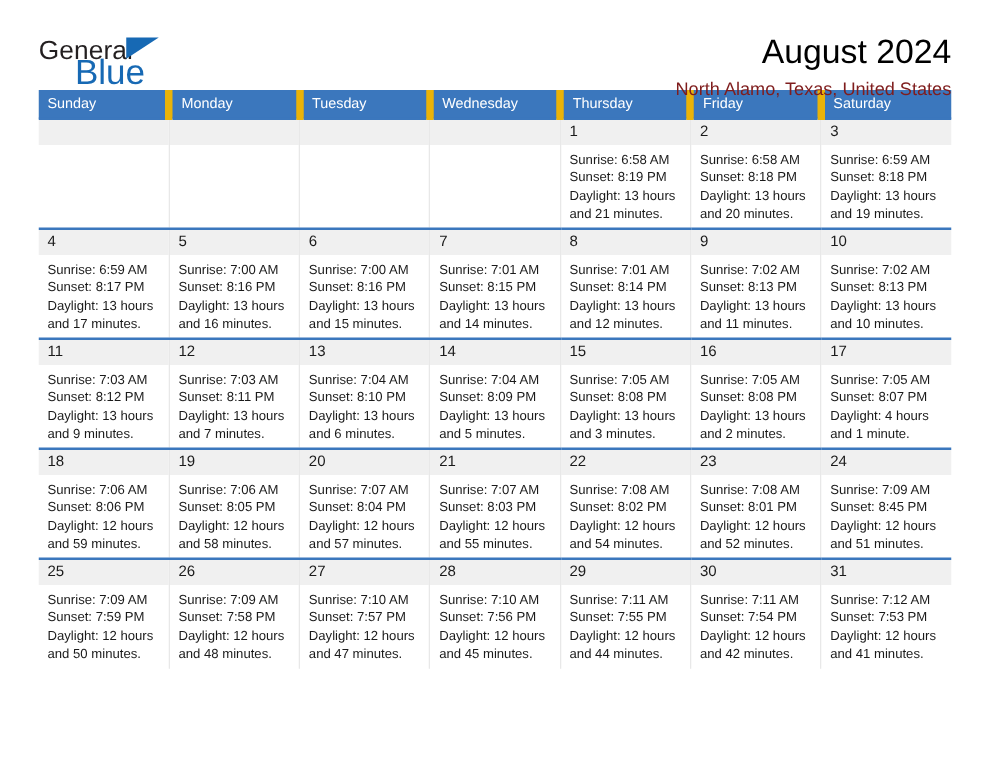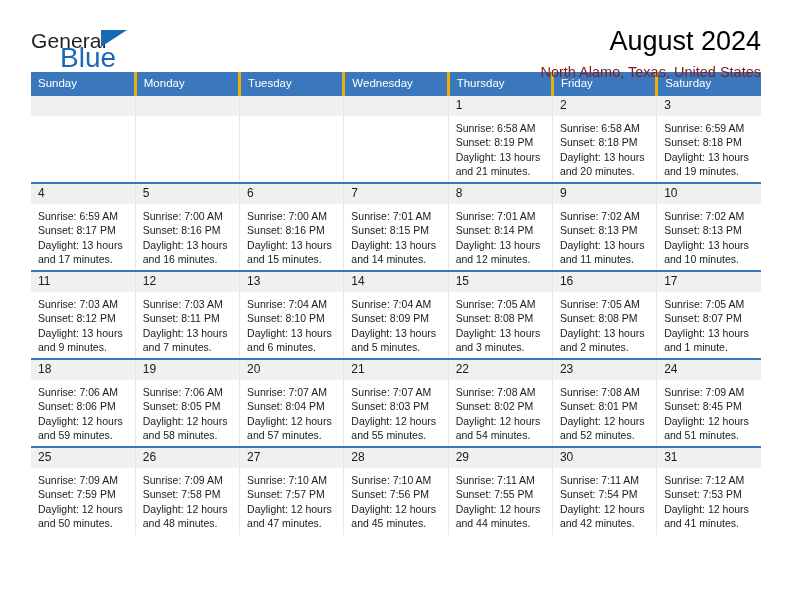--- a/index.html
+++ b/index.html
@@ -90,21 +90,21 @@
   }
   .calendar th {
     background: #3b77bd;
     color: #ffffff;
     font-weight: normal;
     font-size: 11.5px;
     text-align: left;
     padding: 5px 0 5px 7px;
     height: 18px;
     box-sizing: border-box;
-    border-right: 3px solid #eab308;
+    border-right: 6px solid #eab308;
   }
   .calendar td {
     vertical-align: top;
     padding: 0;
     border-top: 2px solid #3b77bd;
     border-right: 1px solid #e8e8e8;
     background: #ffffff;
     height: 88px;
     box-sizing: border-box;
   }
@@ -302,21 +302,21 @@
               <div>Sunrise: 7:05 AM</div>
               <div>Sunset: 8:08 PM</div>
               <div class="daylight">Daylight: 13 hours and 2 minutes.</div>
             </div>
           </td>
           <td>
             <div class="daynum">17</div>
             <div class="details">
               <div>Sunrise: 7:05 AM</div>
               <div>Sunset: 8:07 PM</div>
-              <div class="daylight">Daylight: 13 hours and 1 minute.</div>
+              <div class="daylight">Daylight: 4 hours and 1 minute.</div>
             </div>
           </td>
         </tr>
         <tr class="week-row">
           <td>
             <div class="daynum">18</div>
             <div class="details">
               <div>Sunrise: 7:06 AM</div>
               <div>Sunset: 8:06 PM</div>
               <div class="daylight">Daylight: 12 hours and 59 minutes.</div>

